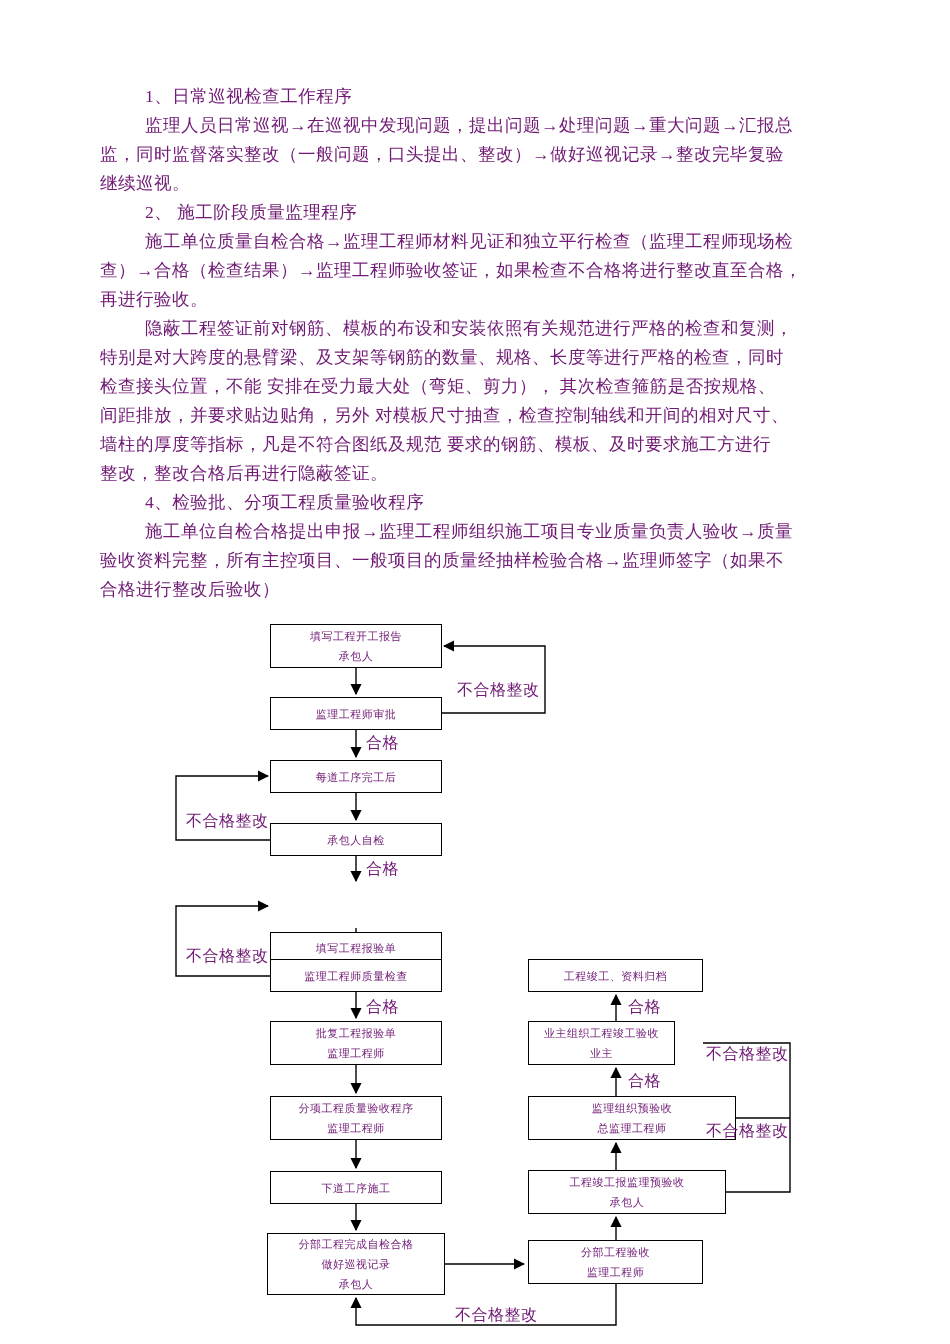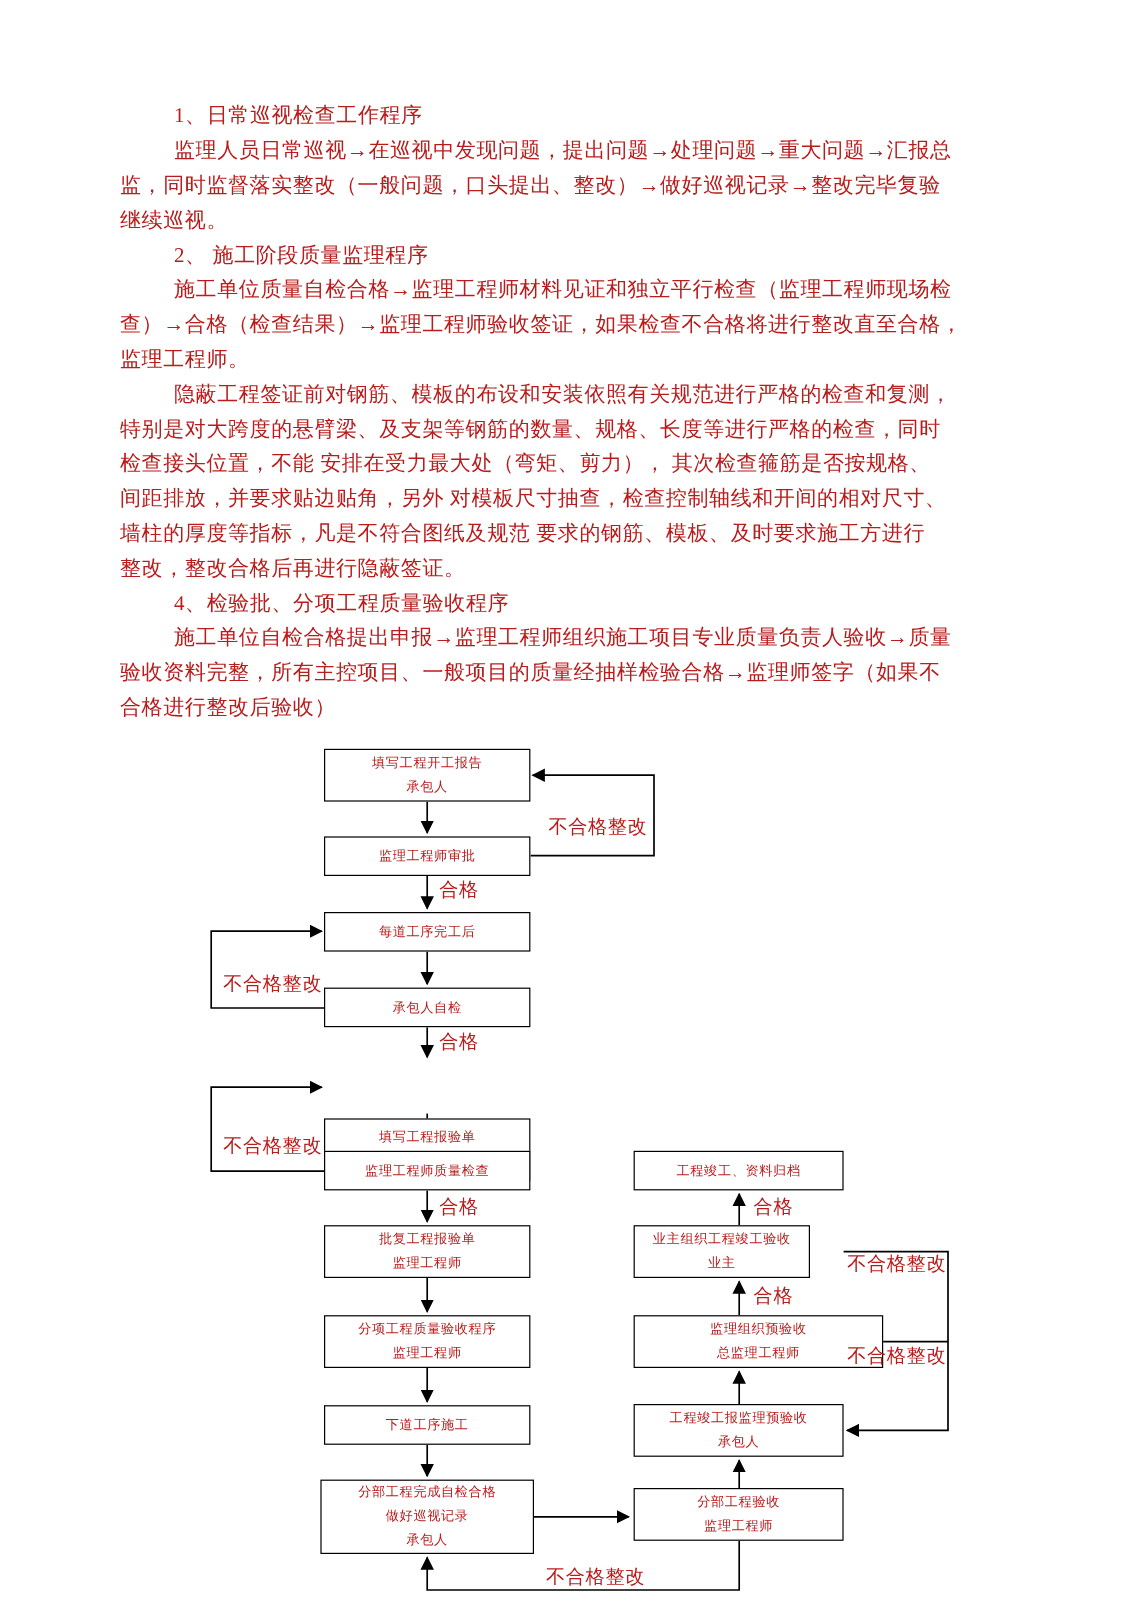--- a/index.html
+++ b/index.html
@@ -3,21 +3,21 @@
 <meta charset="utf-8">
 <style>
   html, body { margin: 0; padding: 0; background: #ffffff; }
   .page {
     position: relative;
     width: 950px;
     height: 1344px;
     background: #ffffff;
     overflow: hidden;
     font-family: "Liberation Serif", "DejaVu Serif", serif;
-    color: #b91c1c;
+    color: #701a75;
   }
   
   .doc { position: absolute; left: 100px; top: 82px; width: 770px; z-index: 1; }
   .dline {
     height: 29px;
     line-height: 29px;
     white-space: nowrap;
     font-size: 17.5px;
     letter-spacing: 0.5px;
   }
@@ -61,21 +61,21 @@
 <div class="page">
 
   <div class="doc">
     <div class="dline indent">1、日常巡视检查工作程序</div>
     <div class="dline indent">监理人员日常巡视→在巡视中发现问题，提出问题→处理问题→重大问题→汇报总</div>
     <div class="dline">监，同时监督落实整改（一般问题，口头提出、整改）→做好巡视记录→整改完毕复验</div>
     <div class="dline">继续巡视。</div>
     <div class="dline indent">2、 施工阶段质量监理程序</div>
     <div class="dline indent">施工单位质量自检合格→监理工程师材料见证和独立平行检查（监理工程师现场检</div>
     <div class="dline">查）→合格（检查结果）→监理工程师验收签证，如果检查不合格将进行整改直至合格，</div>
-    <div class="dline">监理工程师。</div>
+    <div class="dline">再进行验收。</div>
     <div class="dline indent">隐蔽工程签证前对钢筋、模板的布设和安装依照有关规范进行严格的检查和复测，</div>
     <div class="dline">特别是对大跨度的悬臂梁、及支架等钢筋的数量、规格、长度等进行严格的检查，同时</div>
     <div class="dline">检查接头位置，不能 安排在受力最大处（弯矩、剪力），  其次检查箍筋是否按规格、</div>
     <div class="dline">间距排放，并要求贴边贴角，另外 对模板尺寸抽查，检查控制轴线和开间的相对尺寸、</div>
     <div class="dline">墙柱的厚度等指标，凡是不符合图纸及规范 要求的钢筋、模板、及时要求施工方进行</div>
     <div class="dline">整改，整改合格后再进行隐蔽签证。</div>
     <div class="dline indent">4、检验批、分项工程质量验收程序</div>
     <div class="dline indent">施工单位自检合格提出申报→监理工程师组织施工项目专业质量负责人验收→质量</div>
     <div class="dline">验收资料完整，所有主控项目、一般项目的质量经抽样检验合格→监理师签字（如果不</div>
     <div class="dline">合格进行整改后验收）</div>
@@ -157,21 +157,21 @@
     <div>工程竣工、资料归档</div>
   </div>
   <div class="fbox" style="left:528px;top:1021px;width:147px;height:44px">
     <div>业主组织工程竣工验收</div>
     <div>业主</div>
   </div>
   <div class="fbox" style="left:528px;top:1096px;width:208px;height:44px">
     <div>监理组织预验收</div>
     <div>总监理工程师</div>
   </div>
-  <div class="fbox" style="left:528px;top:1170px;width:175px;height:44px">
+  <div class="fbox" style="left:528px;top:1170px;width:198px;height:44px">
     <div>工程竣工报监理预验收</div>
     <div>承包人</div>
   </div>
   <div class="fbox" style="left:528px;top:1240px;width:175px;height:44px">
     <div>分部工程验收</div>
     <div>监理工程师</div>
   </div>
 
   <div class="flabel" style="left:457px;top:681px">不合格整改</div>
   <div class="flabel" style="left:366px;top:734px">合格</div>

